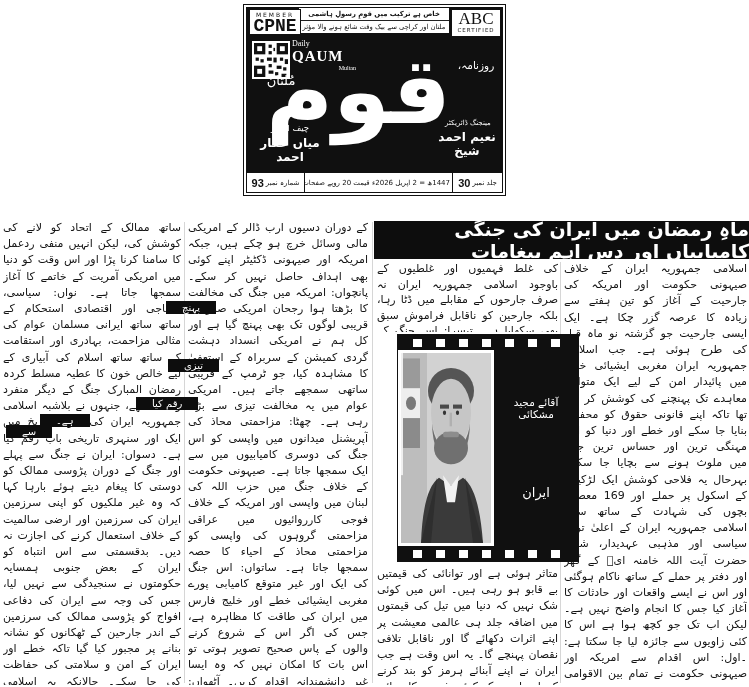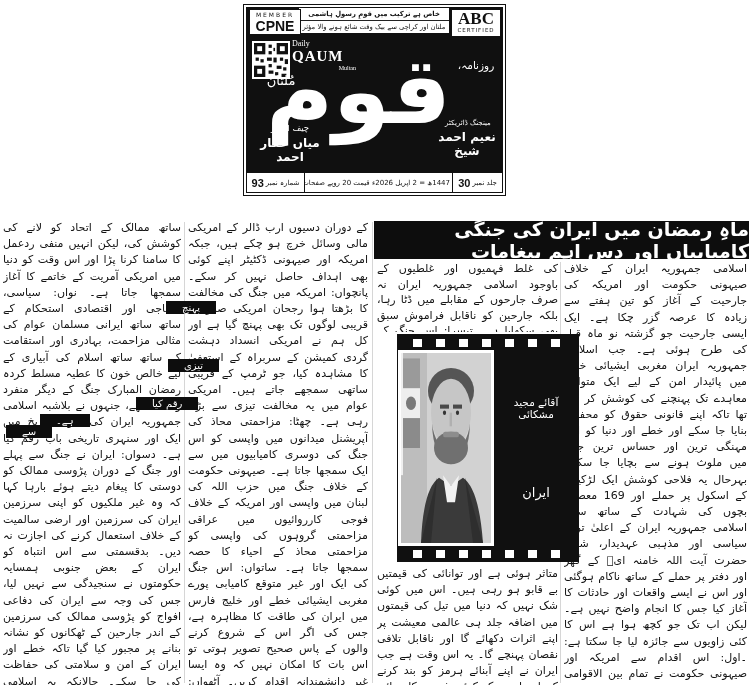--- a/index.html
+++ b/index.html
@@ -20,26 +20,26 @@
     position:absolute; left:52px; top:0px; width:152px; height:27px;
     background:#fff; border:1px solid #111; text-align:center; direction:rtl;
     font-size:6.8px; line-height:12px; color:#111; overflow:hidden;
   }
   .slogan-strip .l1 { border-bottom:1px solid #222; font-weight:bold; }
   .badge-cpne {
     position:absolute; left:3px; top:2px; width:52px; height:26px;
     background:#fff; color:#111; text-align:center; border:1px solid #111;
   }
   .badge-cpne .member { font-size:6px; letter-spacing:2px; line-height:7px; padding-top:1px; }
-  .badge-cpne .org { font-size:14px; font-weight:bold; line-height:16px; font-family:Liberation Sans, sans-serif; }
+  .badge-cpne .org { font-size:18px; font-weight:bold; line-height:16px; font-family:Liberation Mono, monospace; }
   .badge-abc {
     position:absolute; right:2px; top:2px; width:50px; height:28px;
     background:#fff; color:#111; text-align:center; border:1px solid #111;
   }
-  .badge-abc .abc { font-size:17px; font-weight:bold; line-height:17px; font-family:"Liberation Serif",serif; }
+  .badge-abc .abc { font-size:17px; font-weight:normal; line-height:17px; font-family:"Liberation Serif",serif; }
   .badge-abc .cert { font-size:5.5px; letter-spacing:1px; line-height:7px; }
   .qr { position:absolute; left:6px; top:34px; width:38px; height:38px; background:#fff; padding:2px; }
   .daily-block { position:absolute; left:46px; top:32px; width:64px; color:#fff; text-align:left; }
   .daily-block .d { font-size:8px; font-family:"Liberation Serif",serif; }
   .daily-block .q { font-size:15px; font-weight:bold; font-family:"Liberation Serif",serif; letter-spacing:1px; }
   .daily-block .m { font-size:6px; text-align:right; font-family:"Liberation Serif",serif; }
   .logo-big {
     position:absolute; left:55px; top:10px; width:150px; height:150px;
     color:#fff; font-size:92px; font-weight:bold; text-align:center; line-height:150px;
     direction:rtl; overflow:visible;

